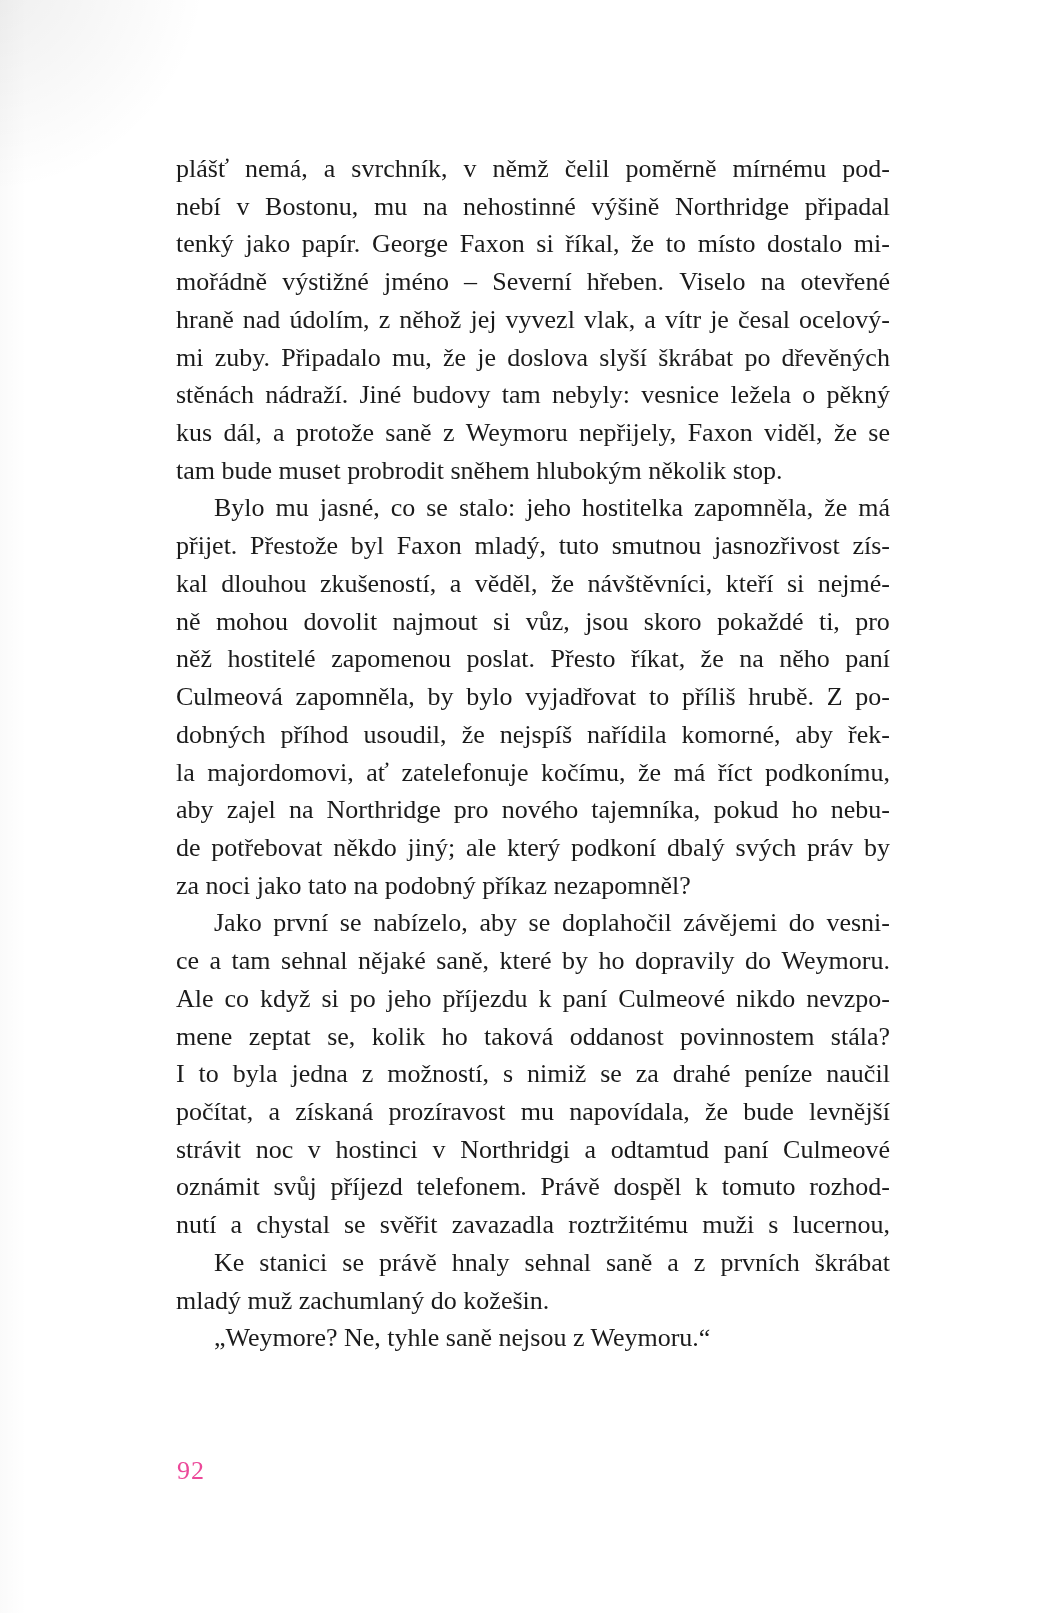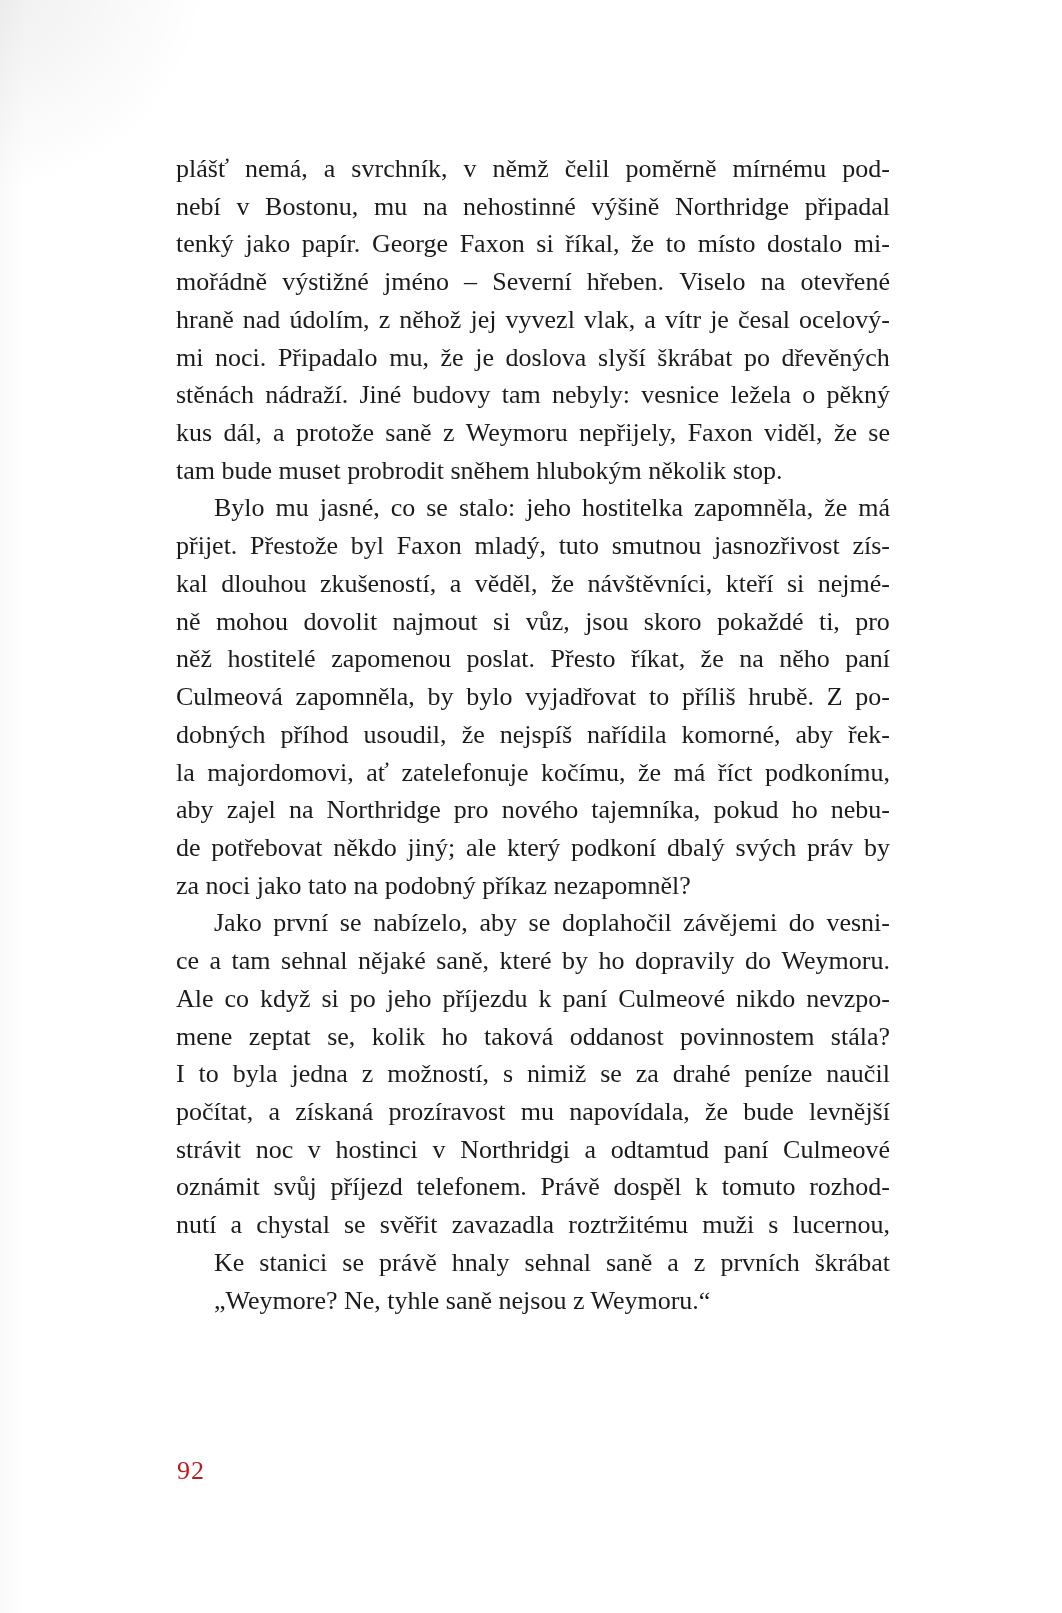--- a/index.html
+++ b/index.html
@@ -46,35 +46,35 @@
   }
   .line.indent {
     padding-left: 38px;
   }
   .page-number {
     position: absolute;
     left: 177px;
     top: 1452px;
     font-size: 26px;
     line-height: 37.72px;
-    color: #b91c1c;
+    color: #ec4899;
     letter-spacing: 1px;
   }
 </style>
 </head>
 <body>
 
 <div class="page">
   <div class="text-block">
       <div class="line"><span>plášť</span><span>nemá,</span><span>a</span><span>svrchník,</span><span>v</span><span>němž</span><span>čelil</span><span>poměrně</span><span>mírnému</span><span>pod-</span></div>
       <div class="line"><span>nebí</span><span>v</span><span>Bostonu,</span><span>mu</span><span>na</span><span>nehostinné</span><span>výšině</span><span>Northridge</span><span>připadal</span></div>
       <div class="line"><span>tenký</span><span>jako</span><span>papír.</span><span>George</span><span>Faxon</span><span>si</span><span>říkal,</span><span>že</span><span>to</span><span>místo</span><span>dostalo</span><span>mi-</span></div>
       <div class="line"><span>mořádně</span><span>výstižné</span><span>jméno</span><span>–</span><span>Severní</span><span>hřeben.</span><span>Viselo</span><span>na</span><span>otevřené</span></div>
       <div class="line"><span>hraně</span><span>nad</span><span>údolím,</span><span>z</span><span>něhož</span><span>jej</span><span>vyvezl</span><span>vlak,</span><span>a</span><span>vítr</span><span>je</span><span>česal</span><span>ocelový-</span></div>
-      <div class="line"><span>mi</span><span>noci.</span><span>Připadalo</span><span>mu,</span><span>že</span><span>je</span><span>doslova</span><span>slyší</span><span>škrábat</span><span>po</span><span>dřevěných</span></div>
+      <div class="line"><span>mi</span><span>zuby.</span><span>Připadalo</span><span>mu,</span><span>že</span><span>je</span><span>doslova</span><span>slyší</span><span>škrábat</span><span>po</span><span>dřevěných</span></div>
       <div class="line"><span>stěnách</span><span>nádraží.</span><span>Jiné</span><span>budovy</span><span>tam</span><span>nebyly:</span><span>vesnice</span><span>ležela</span><span>o</span><span>pěkný</span></div>
       <div class="line"><span>kus</span><span>dál,</span><span>a</span><span>protože</span><span>saně</span><span>z</span><span>Weymoru</span><span>nepřijely,</span><span>Faxon</span><span>viděl,</span><span>že</span><span>se</span></div>
       <div class="line last">tam bude muset probrodit sněhem hlubokým několik stop.</div>
       <div class="line indent"><span>Bylo</span><span>mu</span><span>jasné,</span><span>co</span><span>se</span><span>stalo:</span><span>jeho</span><span>hostitelka</span><span>zapomněla,</span><span>že</span><span>má</span></div>
       <div class="line"><span>přijet.</span><span>Přestože</span><span>byl</span><span>Faxon</span><span>mladý,</span><span>tuto</span><span>smutnou</span><span>jasnozřivost</span><span>zís-</span></div>
       <div class="line"><span>kal</span><span>dlouhou</span><span>zkušeností,</span><span>a</span><span>věděl,</span><span>že</span><span>návštěvníci,</span><span>kteří</span><span>si</span><span>nejmé-</span></div>
       <div class="line"><span>ně</span><span>mohou</span><span>dovolit</span><span>najmout</span><span>si</span><span>vůz,</span><span>jsou</span><span>skoro</span><span>pokaždé</span><span>ti,</span><span>pro</span></div>
       <div class="line"><span>něž</span><span>hostitelé</span><span>zapomenou</span><span>poslat.</span><span>Přesto</span><span>říkat,</span><span>že</span><span>na</span><span>něho</span><span>paní</span></div>
       <div class="line"><span>Culmeová</span><span>zapomněla,</span><span>by</span><span>bylo</span><span>vyjadřovat</span><span>to</span><span>příliš</span><span>hrubě.</span><span>Z</span><span>po-</span></div>
       <div class="line"><span>dobných</span><span>příhod</span><span>usoudil,</span><span>že</span><span>nejspíš</span><span>nařídila</span><span>komorné,</span><span>aby</span><span>řek-</span></div>
@@ -85,16 +85,17 @@
       <div class="line indent"><span>Jako</span><span>první</span><span>se</span><span>nabízelo,</span><span>aby</span><span>se</span><span>doplahočil</span><span>závějemi</span><span>do</span><span>vesni-</span></div>
       <div class="line"><span>ce</span><span>a</span><span>tam</span><span>sehnal</span><span>nějaké</span><span>saně,</span><span>které</span><span>by</span><span>ho</span><span>dopravily</span><span>do</span><span>Weymoru.</span></div>
       <div class="line"><span>Ale</span><span>co</span><span>když</span><span>si</span><span>po</span><span>jeho</span><span>příjezdu</span><span>k</span><span>paní</span><span>Culmeové</span><span>nikdo</span><span>nevzpo-</span></div>
       <div class="line"><span>mene</span><span>zeptat</span><span>se,</span><span>kolik</span><span>ho</span><span>taková</span><span>oddanost</span><span>povinnostem</span><span>stála?</span></div>
       <div class="line"><span>I</span><span>to</span><span>byla</span><span>jedna</span><span>z</span><span>možností,</span><span>s</span><span>nimiž</span><span>se</span><span>za</span><span>drahé</span><span>peníze</span><span>naučil</span></div>
       <div class="line"><span>počítat,</span><span>a</span><span>získaná</span><span>prozíravost</span><span>mu</span><span>napovídala,</span><span>že</span><span>bude</span><span>levnější</span></div>
       <div class="line"><span>strávit</span><span>noc</span><span>v</span><span>hostinci</span><span>v</span><span>Northridgi</span><span>a</span><span>odtamtud</span><span>paní</span><span>Culmeové</span></div>
       <div class="line"><span>oznámit</span><span>svůj</span><span>příjezd</span><span>telefonem.</span><span>Právě</span><span>dospěl</span><span>k</span><span>tomuto</span><span>rozhod-</span></div>
       <div class="line"><span>nutí</span><span>a</span><span>chystal</span><span>se</span><span>svěřit</span><span>zavazadla</span><span>roztržitému</span><span>muži</span><span>s</span><span>lucernou,</span></div>
       <div class="line indent"><span>Ke</span><span>stanici</span><span>se</span><span>právě</span><span>hnaly</span><span>sehnal</span><span>saně</span><span>a</span><span>z</span><span>prvních</span><span>škrábat</span></div>
+      <div class="line last">mladý muž zachumlaný do kožešin.</div>
       <div class="line last indent">„Weymore? Ne, tyhle saně nejsou z Weymoru.“</div>
     </div>
   <div class="page-number">92</div>
 </div>
 
 </body></html>

